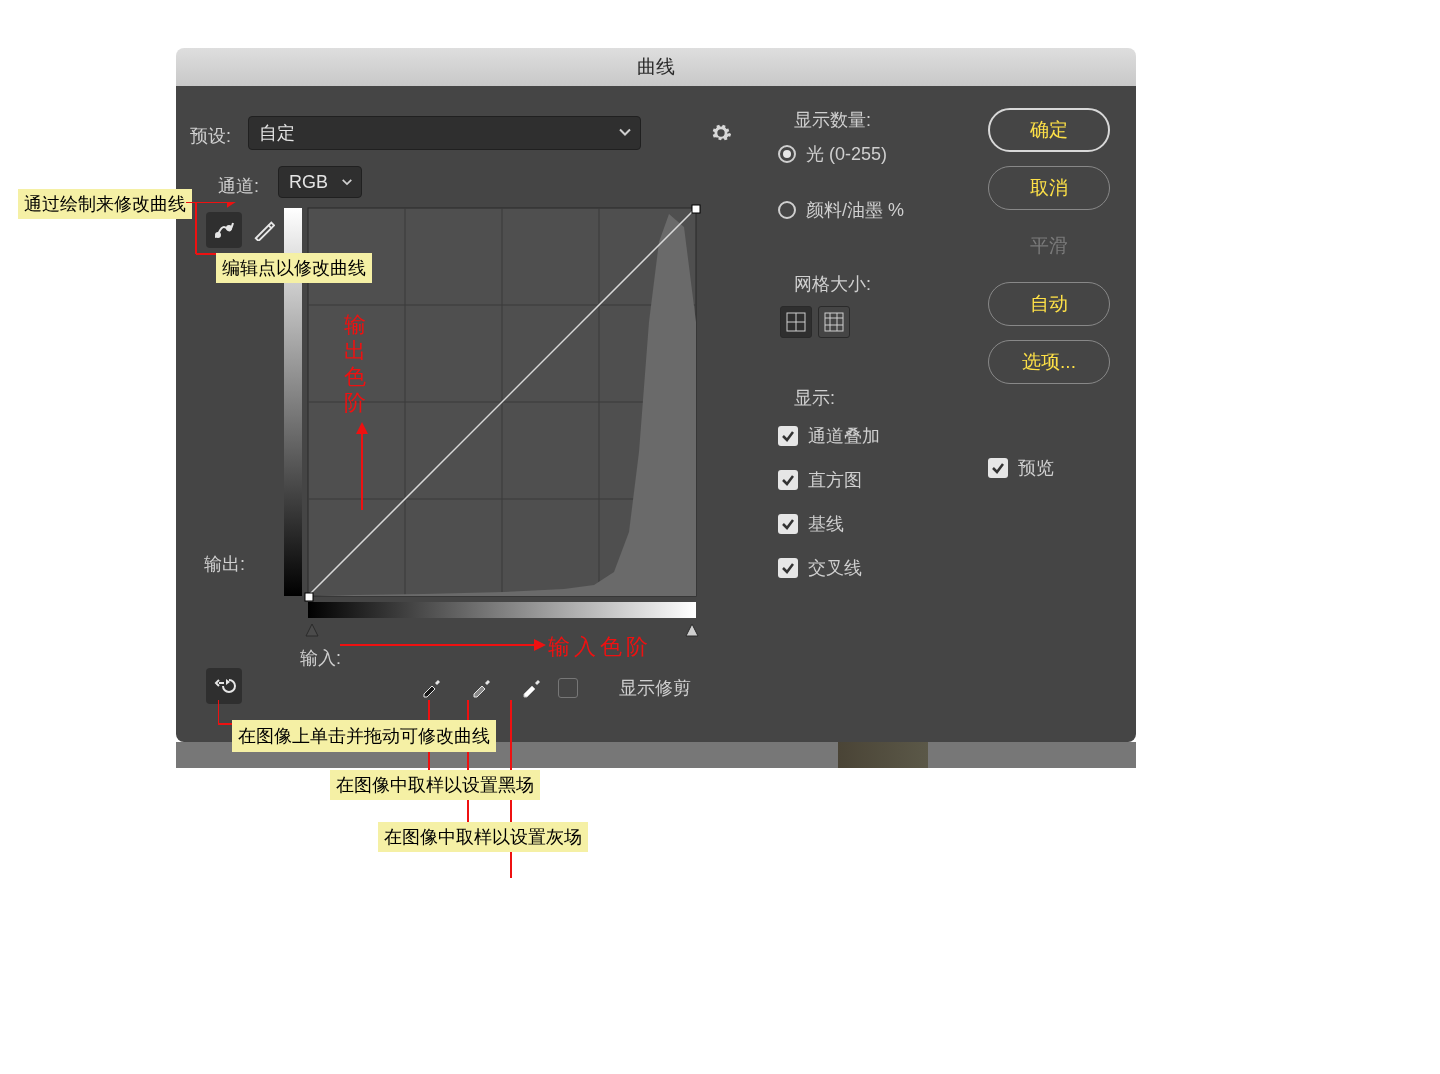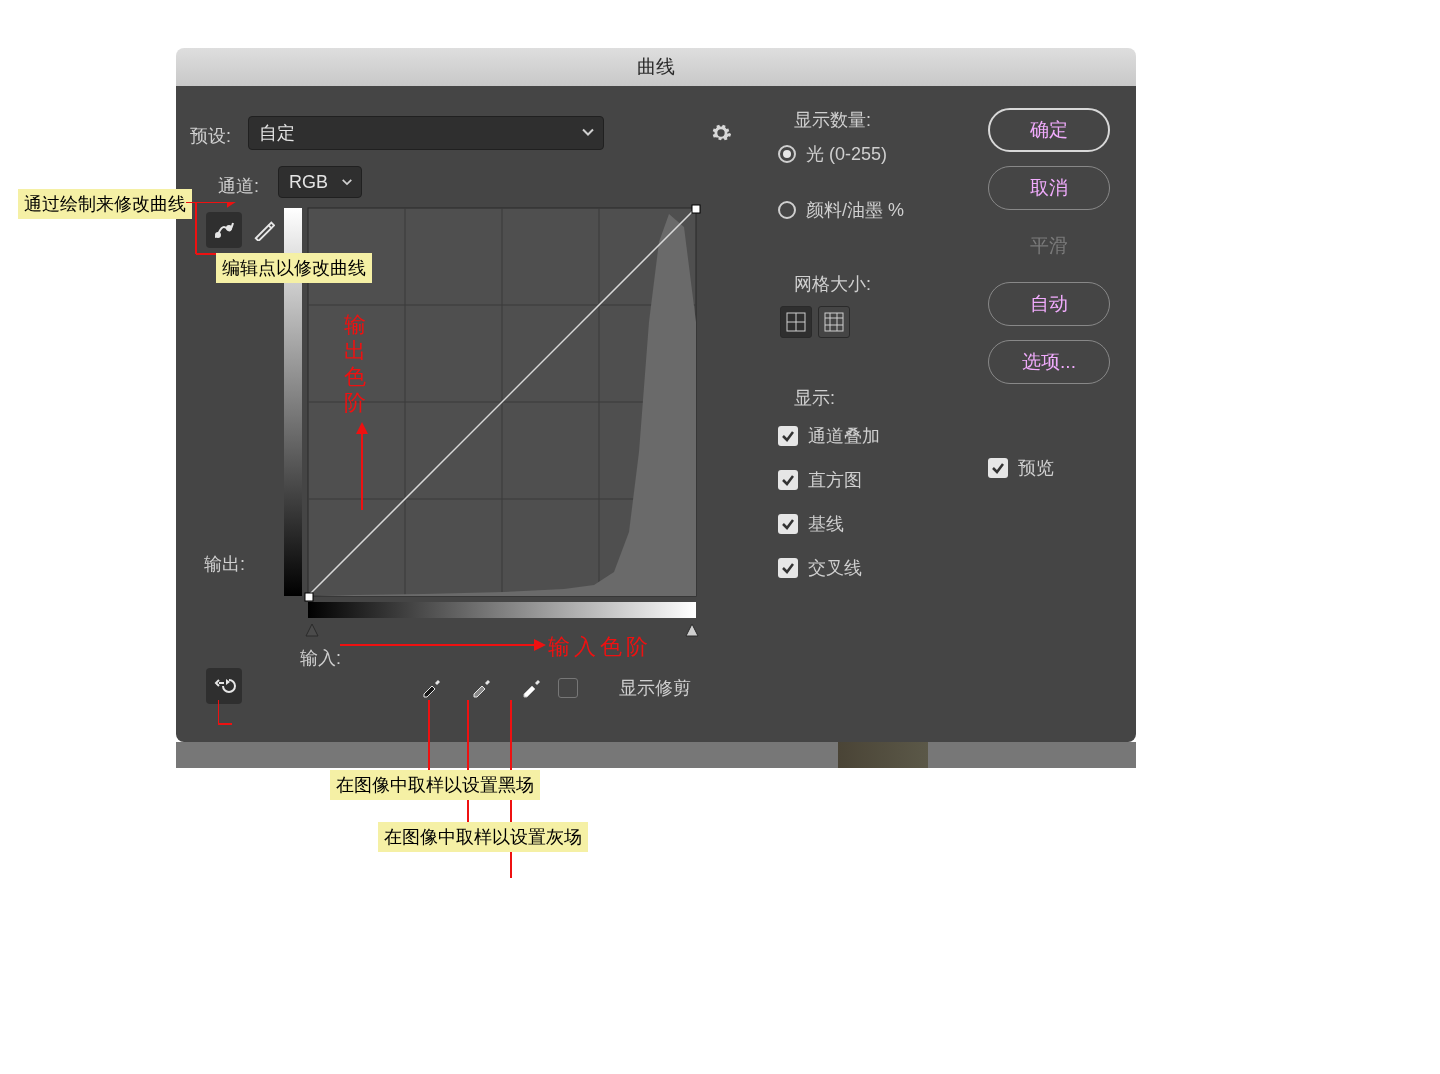--- a/index.html
+++ b/index.html
@@ -5,21 +5,21 @@
   html,body{margin:0;padding:0;background:#fff;font-family:-apple-system,Helvetica,Arial,sans-serif;font-size:14px;}
   *{box-sizing:border-box;}
   .stage{position:relative;width:1440px;height:1074px;background:#fff;}
   .titlebar{position:absolute;left:176px;top:48px;width:960px;height:38px;background:linear-gradient(#dedede,#c8c8c8);border-top-left-radius:8px;border-top-right-radius:8px;display:flex;align-items:center;justify-content:center;color:#2a2a2a;font-size:19px;}
   .dialog{position:absolute;left:176px;top:86px;width:960px;height:656px;background:#454545;border-bottom-left-radius:8px;border-bottom-right-radius:8px;color:#d8d8d8;}
   .lbl{font-size:18px;color:#cfcfcf;}
   .select{background:#2f2f2f;border:1px solid #202020;color:#e4e4e4;border-radius:4px;display:flex;align-items:center;padding:0 10px;position:relative;font-size:18px;}
   .select .chev{position:absolute;right:8px;top:50%;transform:translateY(-50%);}
   .tool{width:36px;height:36px;border-radius:4px;display:flex;align-items:center;justify-content:center;}
   .tool.active{background:#2f2f2f;}
-  .btn{width:122px;height:44px;border:1px solid #888;border-radius:24px;display:flex;align-items:center;justify-content:center;color:#f0abfc;font-size:19px;}
+  .btn{width:122px;height:44px;border:1px solid #888;border-radius:24px;display:flex;align-items:center;justify-content:center;color:#fde047;font-size:19px;}
   .btn.primary{border:2px solid #d8d8d8;}
   .btn.disabled{color:#7a7a7a;border-color:#5b5b5b;}
   .check{width:20px;height:20px;border-radius:3px;background:#e6e6e6;display:inline-flex;align-items:center;justify-content:center;margin-right:10px;}
   .check svg{display:block;}
   .check.empty{background:transparent;border:1px solid #777;}
   .radio{width:18px;height:18px;border:2px solid #cfcfcf;border-radius:50%;display:inline-flex;align-items:center;justify-content:center;margin-right:10px;}
   .radio .dot{width:8px;height:8px;border-radius:50%;background:#e6e6e6;}
   .gridbtn{width:32px;height:32px;background:#2f2f2f;border:1px solid #2a2a2a;border-radius:3px;display:flex;align-items:center;justify-content:center;margin-right:6px;}
   .section{position:absolute;}
   .bgstrip{position:absolute;left:176px;top:742px;width:960px;height:26px;background:#777;}
@@ -35,21 +35,21 @@
 
 <div class="stage">
 
   <div class="titlebar">
     <span>曲线</span>
   </div>
 
   <div class="dialog">
 
     <div class="lbl section" style="left:14px;top:38px;">预设:</div>
-    <div class="select section" style="left:72px;top:30px;width:356px;height:34px;">
+    <div class="select section" style="left:72px;top:30px;width:393px;height:34px;">
       <span>自定</span>
       <span class="chev">
         <svg width="14" height="14" viewBox="0 0 14 14">
             <path d="M2 5 L7 10 L12 5" stroke="#cfcfcf" stroke-width="2" fill="none"></path>
           </svg>
       </span>
     </div>
     <div class="section" style="left:534px;top:36px;">
       <svg width="22" height="22" viewBox="0 0 24 24" fill="#d8d8d8">
           <path d="M12 8a4 4 0 100 8 4 4 0 000-8zm9 4l2 1-1 3-2-.5a9 9 0 01-1.5 1.5l.5 2-3 1-1-2a9 9 0 01-2 0l-1 2-3-1 .5-2A9 9 0 016 16.5L4 17l-1-3 2-1a9 9 0 010-2L3 10l1-3 2 .5A9 9 0 017.5 6L7 4l3-1 1 2a9 9 0 012 0l1-2 3 1-.5 2A9 9 0 0118 7.5l2-.5 1 3-2 1a9 9 0 010 2z"></path>
@@ -294,16 +294,17 @@
   <svg style="position:absolute;left:218px;top:700px;" width="310" height="190">
     <g stroke="#e11" stroke-width="2" fill="none">
       <line x1="0" y1="0" x2="0" y2="24"></line>
         <line x1="0" y1="24" x2="14" y2="24"></line>
       <line x1="211" y1="0" x2="211" y2="75"></line>
       <line x1="250" y1="0" x2="250" y2="126"></line>
       <line x1="293" y1="0" x2="293" y2="178"></line>
     </g>
   </svg>
 
+  <div class="note" style="left:232px;top:720px;padding:4px 6px;">在图像上单击并拖动可修改曲线</div>
   <div class="note" style="left:330px;top:770px;">在图像中取样以设置黑场</div>
   <div class="note" style="left:378px;top:822px;">在图像中取样以设置灰场</div>
 
 </div>
 
 </body></html>

